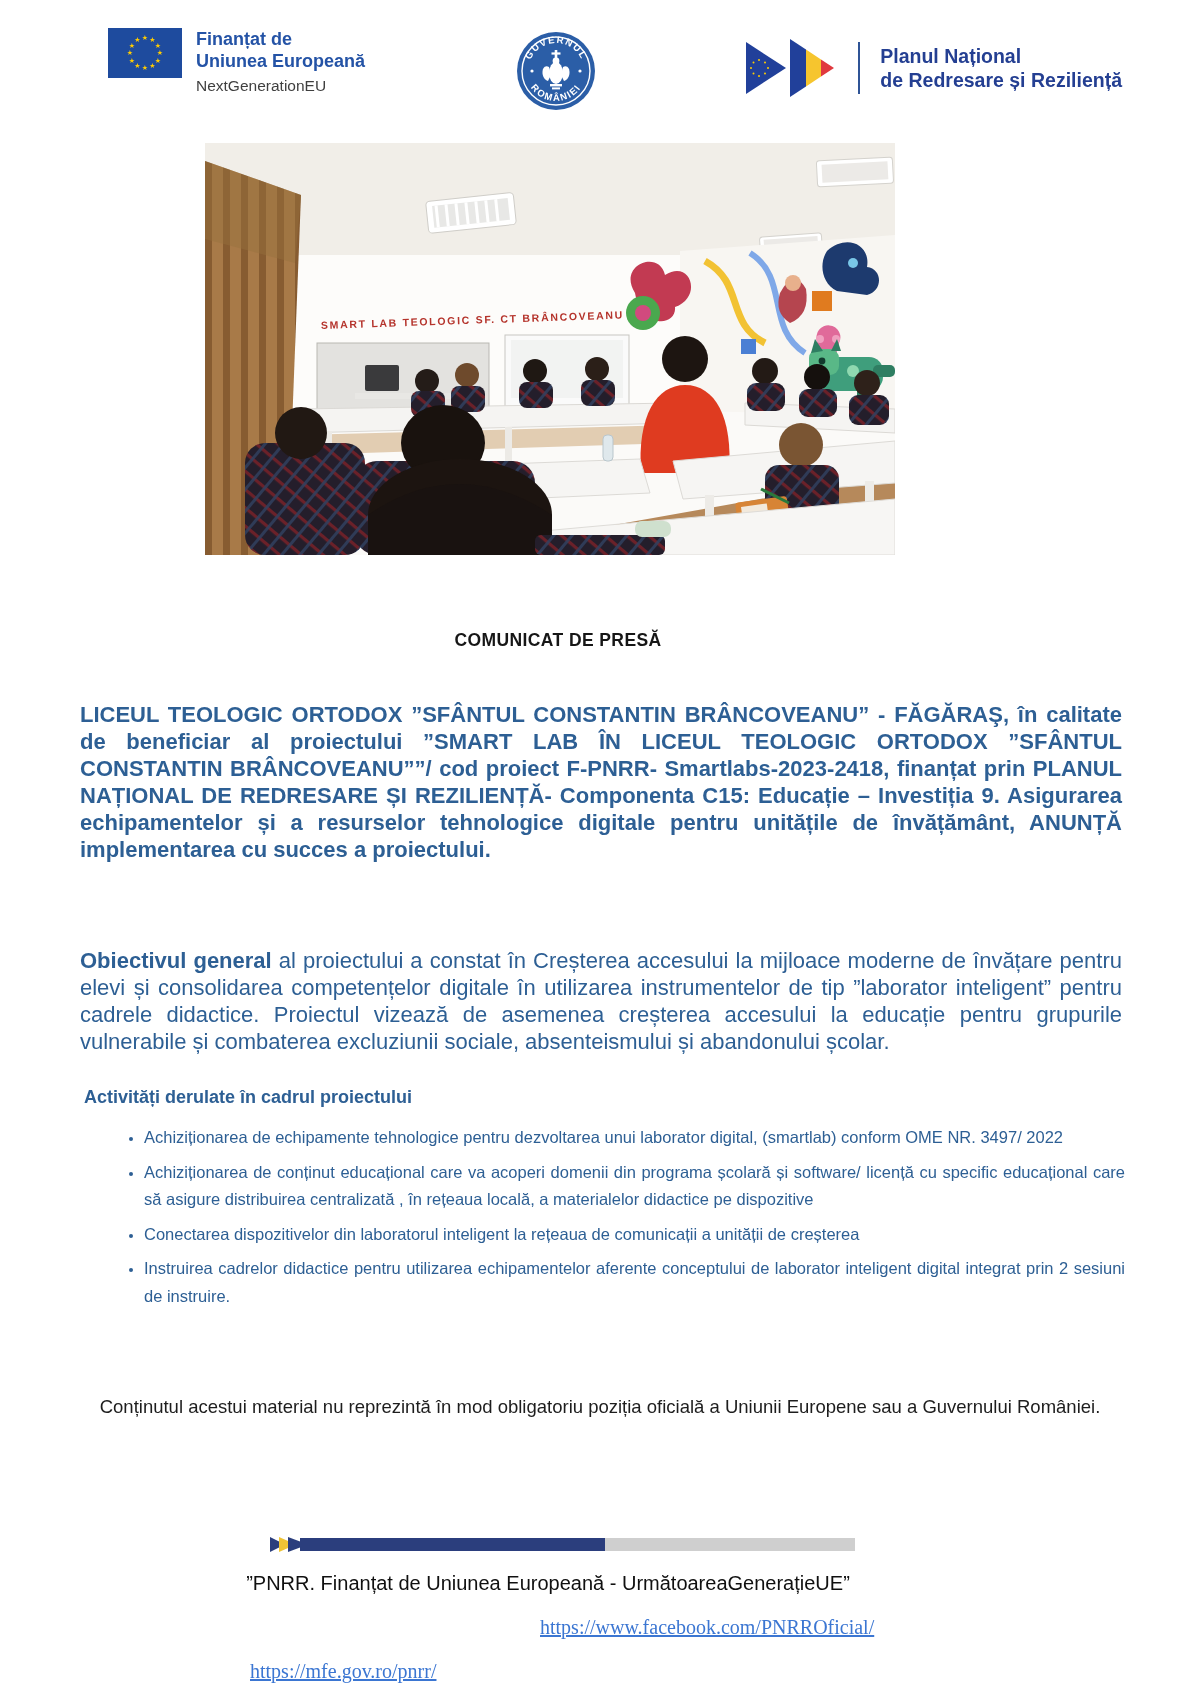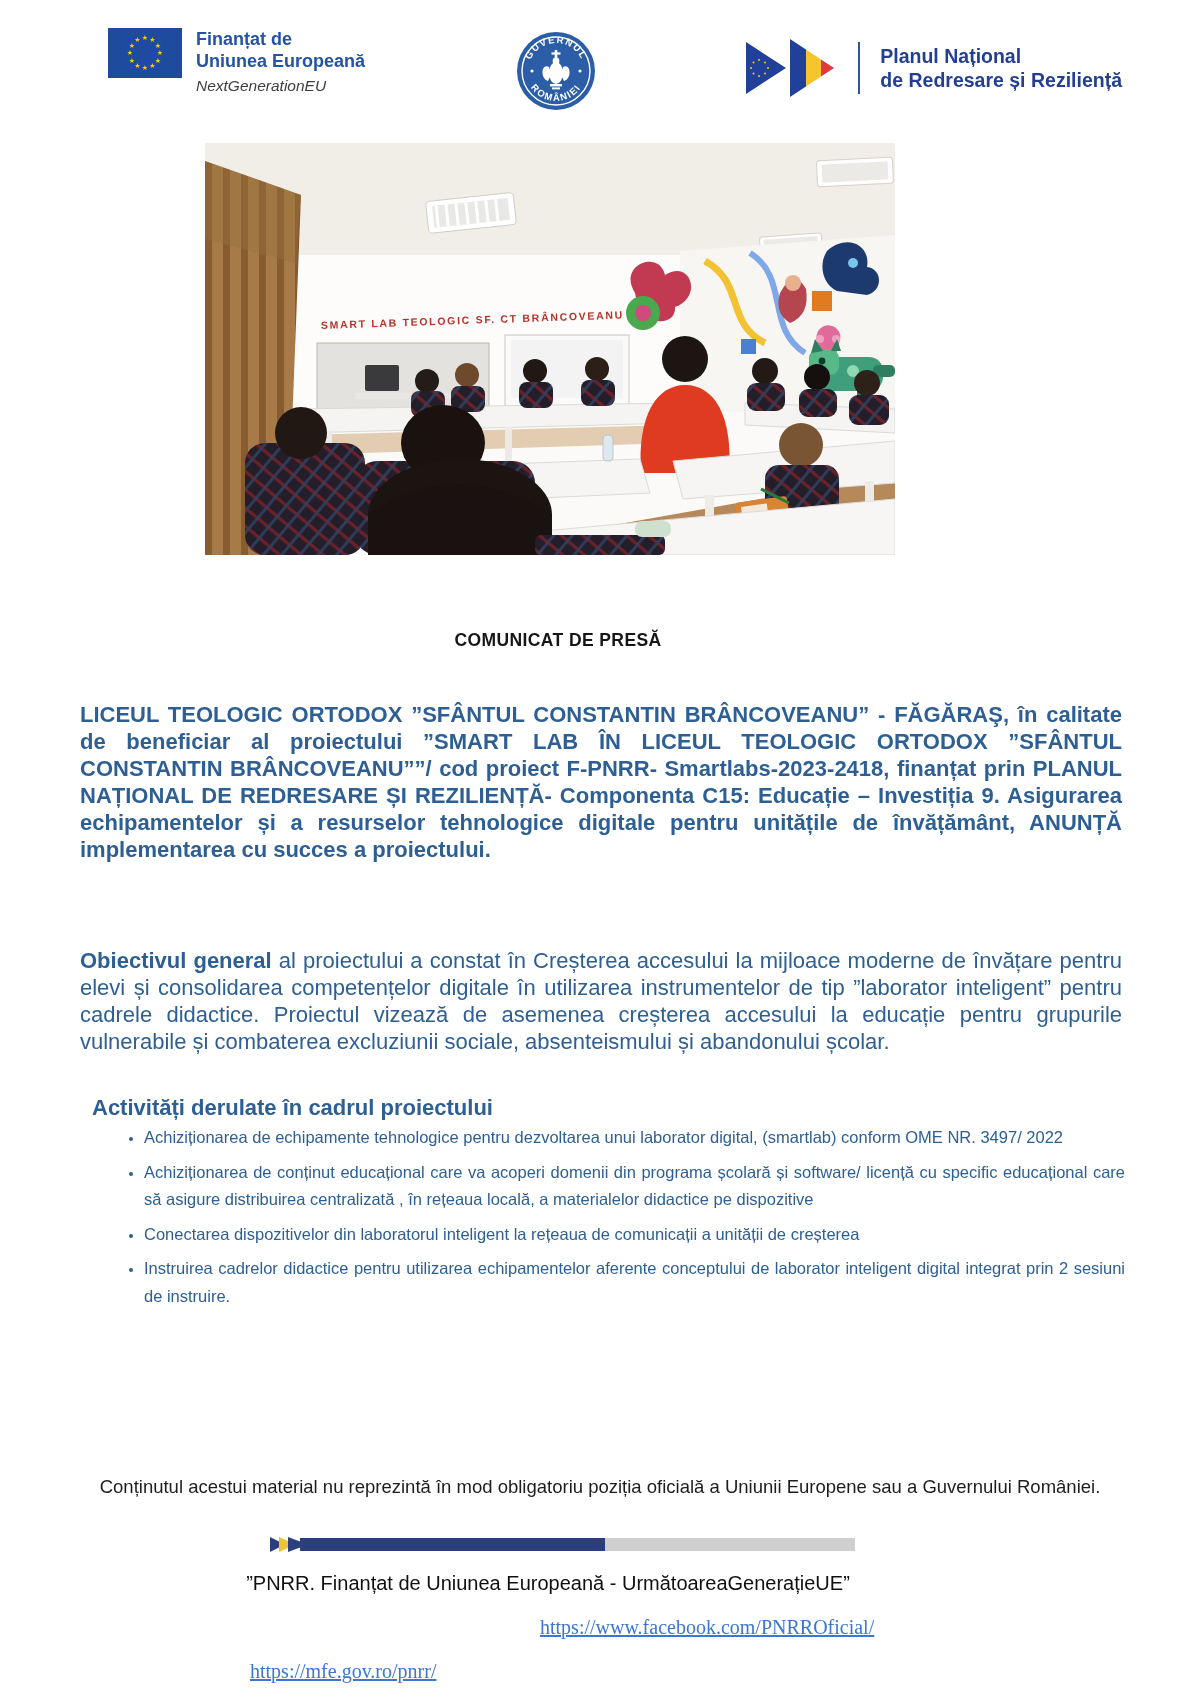--- a/index.html
+++ b/index.html
@@ -17,46 +17,46 @@
     position:relative;width:1200px;height:1704px;margin:0 auto;
     background:#ffffff;overflow:hidden;
     font-family:"Liberation Sans",sans-serif;color:#1a1a1a;
   }
   
   .logos{position:absolute;top:28px;left:108px;right:78px;height:95px;
     display:flex;align-items:flex-start;justify-content:space-between;}
   .eu-logo{display:flex;gap:14px;align-items:flex-start;}
   .eu-flag{flex:0 0 auto;}
   .eu-text .l1,.eu-text .l2{font-size:18px;font-weight:700;color:var(--logo-blue);line-height:22px;}
-  .eu-text .l3{font-size:15.5px;color:#3f3f3f;margin-top:5px;font-style:italic;}
+  .eu-text .l3{font-size:15.5px;color:#3f3f3f;margin-top:5px;}
   .gov-logo{margin-top:2px;}
   .pnrr-logo{display:flex;align-items:center;gap:20px;margin-top:10px;}
   .pnrr-divider{width:2px;height:52px;background:#2f5496;}
   .pnrr-text .l1,.pnrr-text .l2{font-size:19.5px;font-weight:600;color:var(--pnrr-blue);line-height:24px;}
   
   .photo{position:absolute;top:143px;left:205px;width:690px;height:412px;margin:0;
     overflow:hidden;background:#efece7;}
   
   .doc-title{position:absolute;top:618px;left:0;width:100%;text-align:center;
     font-size:17.5px;letter-spacing:.4px;color:#161616;transform:translateX(-42px);}
   .para{position:absolute;left:76px;width:1042px;margin:4px;text-align:justify;
     font-size:22px;line-height:27px;color:var(--body-blue);}
   .para.bold{font-weight:700;}
   .p1{top:697px;}
   .p2{top:865px;}
   .p3{top:943px;font-weight:400;}
   .p3 .lead{font-weight:700;}
-  .act-heading{position:absolute;top:1083px;left:80px;margin:12px;
-    font-size:22px;font-weight:700;color:var(--body-blue);}
+  .act-heading{position:absolute;top:1083px;left:80px;margin:4px;
+    font-size:18px;font-weight:700;color:var(--body-blue);}
   .activities{position:absolute;top:1124px;left:80px;width:1045px;margin:0;
     padding-left:64px;color:var(--body-blue);}
   .activities li{font-size:16.5px;line-height:27.5px;text-align:justify;margin-bottom:7px;}
   .activities li::marker{color:var(--body-blue);font-size:14px;}
   
-  .disclaimer{position:absolute;top:1472px;left:70px;width:1060px;margin:0;
+  .disclaimer{position:absolute;top:1392px;left:70px;width:1060px;margin:0;
     text-align:center;font-size:18.5px;line-height:30px;color:#1d1d1d;}
   .pnrr-bar{position:absolute;top:1537px;left:270px;width:585px;height:15px;}
   .quote{position:absolute;top:1572px;left:0;width:100%;margin:0;text-align:center;
     font-size:20px;color:#101010;transform:translateX(-52px);}
   .links a{position:absolute;font-family:"Liberation Serif",serif;font-size:20px;
     color:var(--link-blue);text-decoration:underline;white-space:nowrap;}
   .link-1{top:1616px;left:250px;margin-top:44px;}
   .link-2{top:1616px;left:540px;}
 </style>
 </head>

